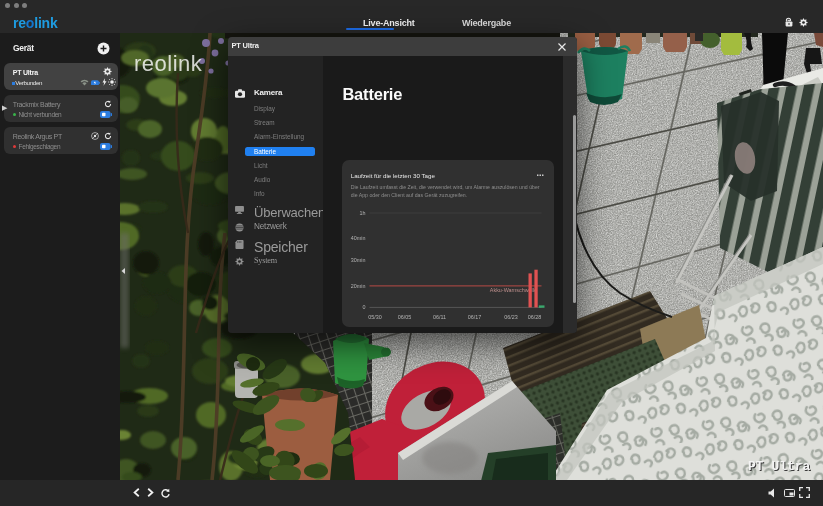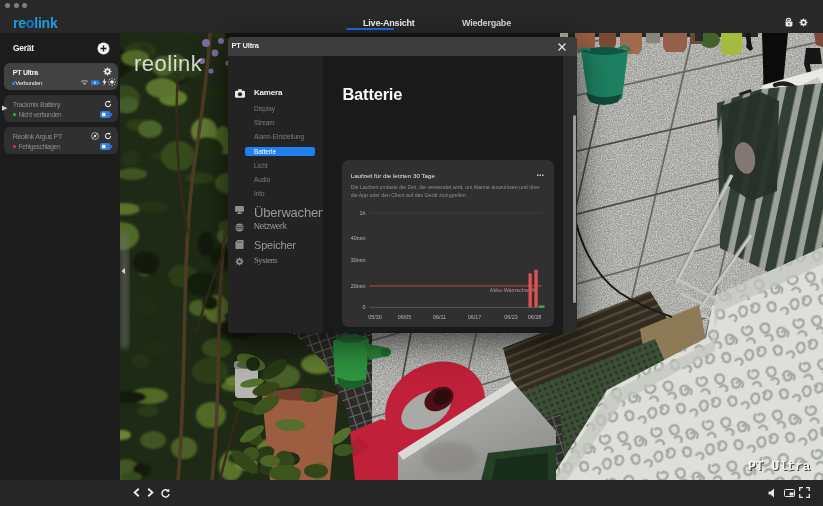--- a/index.html
+++ b/index.html
@@ -510,21 +510,21 @@
             <path d="M1 6.5h18M1 13.5h18M1 10h18"></path>
           </g>
       </svg>
       <div class="abs" style="left:26px;top:165.7px;font-size:8.2px;letter-spacing:-0.2px;color:#9a9a9a;text-align:center;">Netzwerk</div>
       <svg class="abs" style="left:7px;top:184px;" width="9" height="9" viewBox="0 0 20 20">
         <path d="M5 0 h12 a2 2 0 0 1 2 2 v16 a2 2 0 0 1 -2 2 H3 a2 2 0 0 1 -2 -2 V5 Z" fill="#8e8e8e"></path>
         <g stroke="#232323" stroke-width="1.2">
             <path d="M6 2.5v4M9.5 2.5v4M13 2.5v4"></path>
           </g>
       </svg>
-      <div class="abs" style="left:26px;top:182.7px;font-size:11px;letter-spacing:-0.2px;color:#9a9a9a;text-align:center;">Speicher</div>
+      <div class="abs" style="left:26px;top:182.7px;font-size:14px;letter-spacing:-0.2px;color:#9a9a9a;text-align:center;">Speicher</div>
       <svg class="abs" style="left:7px;top:201px;" width="9" height="9" viewBox="0 0 20 20">
         <path fill="#8e8e8e" d="M9 1h2l.5 2.6 1.9.8L15.6 3 17 4.4l-1.4 2.2.8 1.9L19 9v2l-2.6.5-.8 1.9 1.4 2.2-1.4 1.4-2.2-1.4-1.9.8L11 19H9l-.5-2.6-1.9-.8L4.4 17 3 15.6l1.4-2.2-.8-1.9L1 11V9l2.6-.5.8-1.9L3 4.4 4.4 3l2.2 1.4 1.9-.8z"></path>
         <circle cx="10" cy="10" r="3" fill="#232323"></circle>
       </svg>
       <div class="abs" style="left:26px;top:199.6px;font-size:8.2px;letter-spacing:-0.2px;color:#9a9a9a;font-family:Liberation Serif, serif;">System</div>
     </div>
 
     <div class="abs" style="left:335px;top:19px;width:14px;height:277px;background:#2b2b2b;"></div>
 
     <div class="abs" style="left:95px;top:19px;width:240px;height:277px;background:#1a1a1a;">

